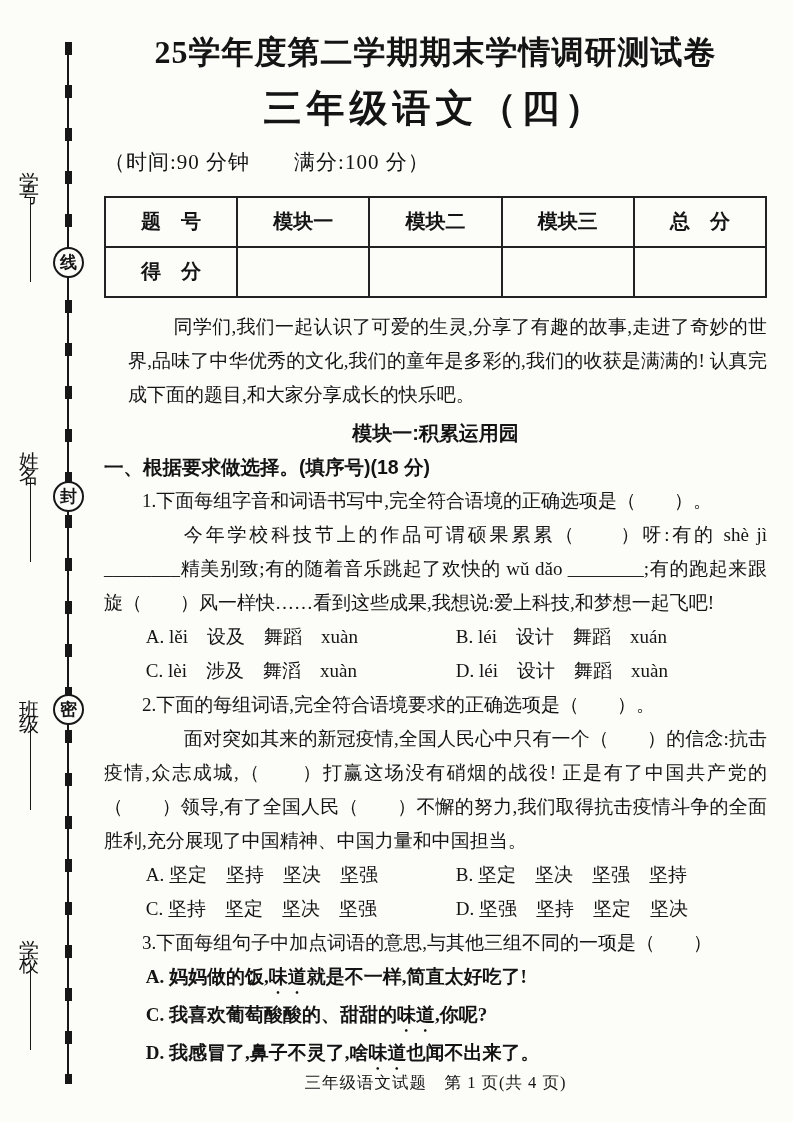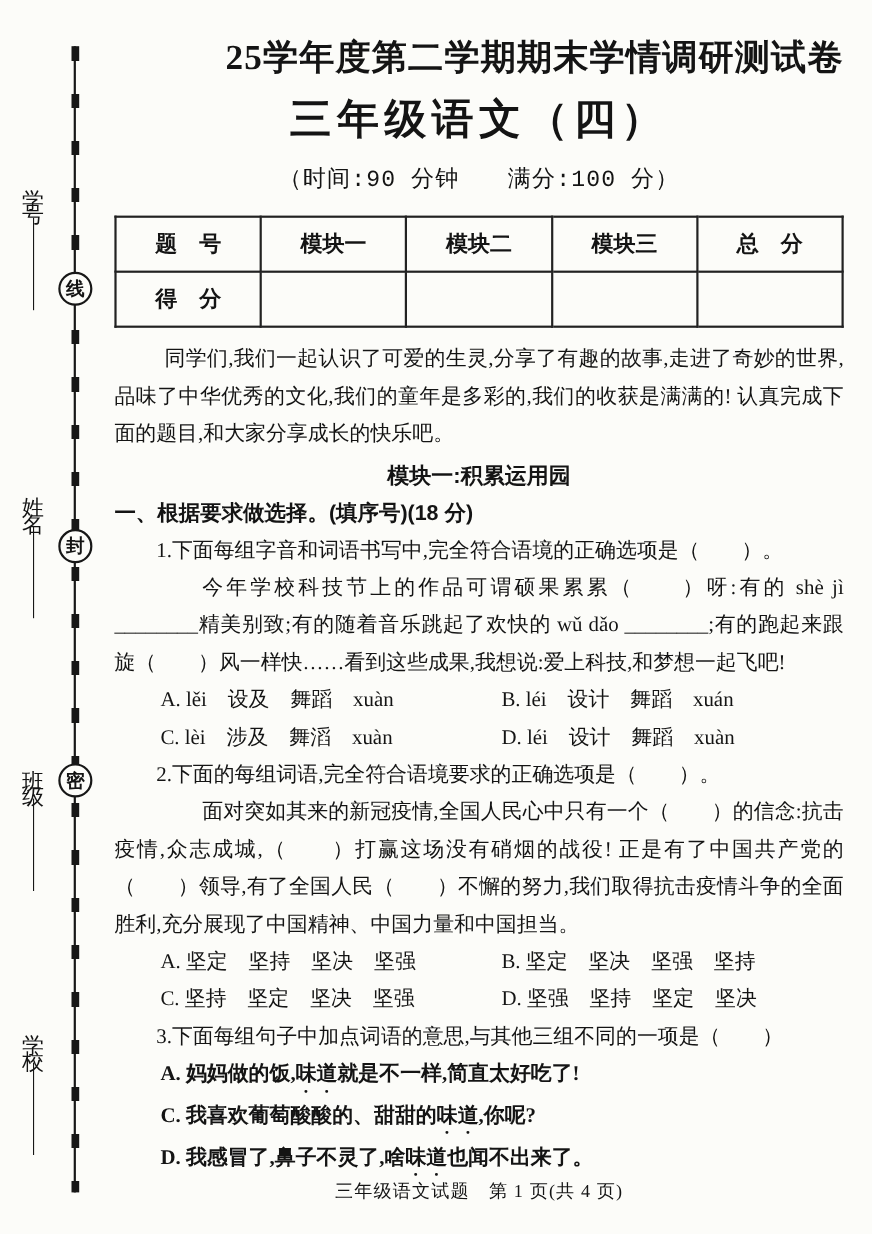--- a/index.html
+++ b/index.html
@@ -32,32 +32,32 @@
   .sidebar-field { position:absolute; left:14px; width:32px; display:flex; flex-direction:column; align-items:center; }
   .sidebar-field .vlabel { writing-mode:vertical-rl; font-size:20px; letter-spacing:14px; }
   .sidebar-field .blank { width:0; border-left:1.5px solid #171717; height:84px; margin-top:14px; }
   .sidebar-field.f1 { top:156px; }
   .sidebar-field.f2 { top:436px; }
   .sidebar-field.f3 { top:684px; }
   .sidebar-field.f4 { top:924px; }
 
   
   .content { position:absolute; left:104px; top:34px; width:663px; }
-  .title { text-align:right; font-size:32px; font-weight:bold; letter-spacing:1px; line-height:1.15; }
+  .title { text-align:center; font-size:32px; font-weight:bold; letter-spacing:1px; line-height:1.15; }
   .subtitle { text-align:center; font-size:38px; font-weight:bold; letter-spacing:5px; margin-top:12px; }
-  .meta { text-align:center; font-size:21px; margin-top:14px; letter-spacing:1px;font-family:Liberation Mono, monospace; }
+  .meta { text-align:left; font-size:21px; margin-top:14px; letter-spacing:1px; }
 
   table.score { width:100%; border-collapse:collapse; margin-top:20px; table-layout:fixed; }
   table.score td {
     border:2px solid #222; height:50px; text-align:center;
     font-size:20px; font-weight:bold; font-family:"Liberation Sans","DejaVu Sans",sans-serif;
   }
 
   .bodytext { font-size:19px; line-height:34px; text-align:justify; }
-  .intro { margin-top:12px; text-indent:2.4em; }
+  .intro { margin-top:12px; text-indent:2.4em;margin-left:24px; }
   .module-title {
     text-align:center; font-weight:bold; font-size:20px; line-height:34px; margin-top:4px;
     font-family:"Liberation Sans","DejaVu Sans",sans-serif;
   }
   .section-title {
     font-weight:bold; font-size:19.5px; line-height:34px;
     font-family:"Liberation Sans","DejaVu Sans",sans-serif;
   }
   .stem { padding-left:2em; }
   .qbody { text-indent:4.2em; }

